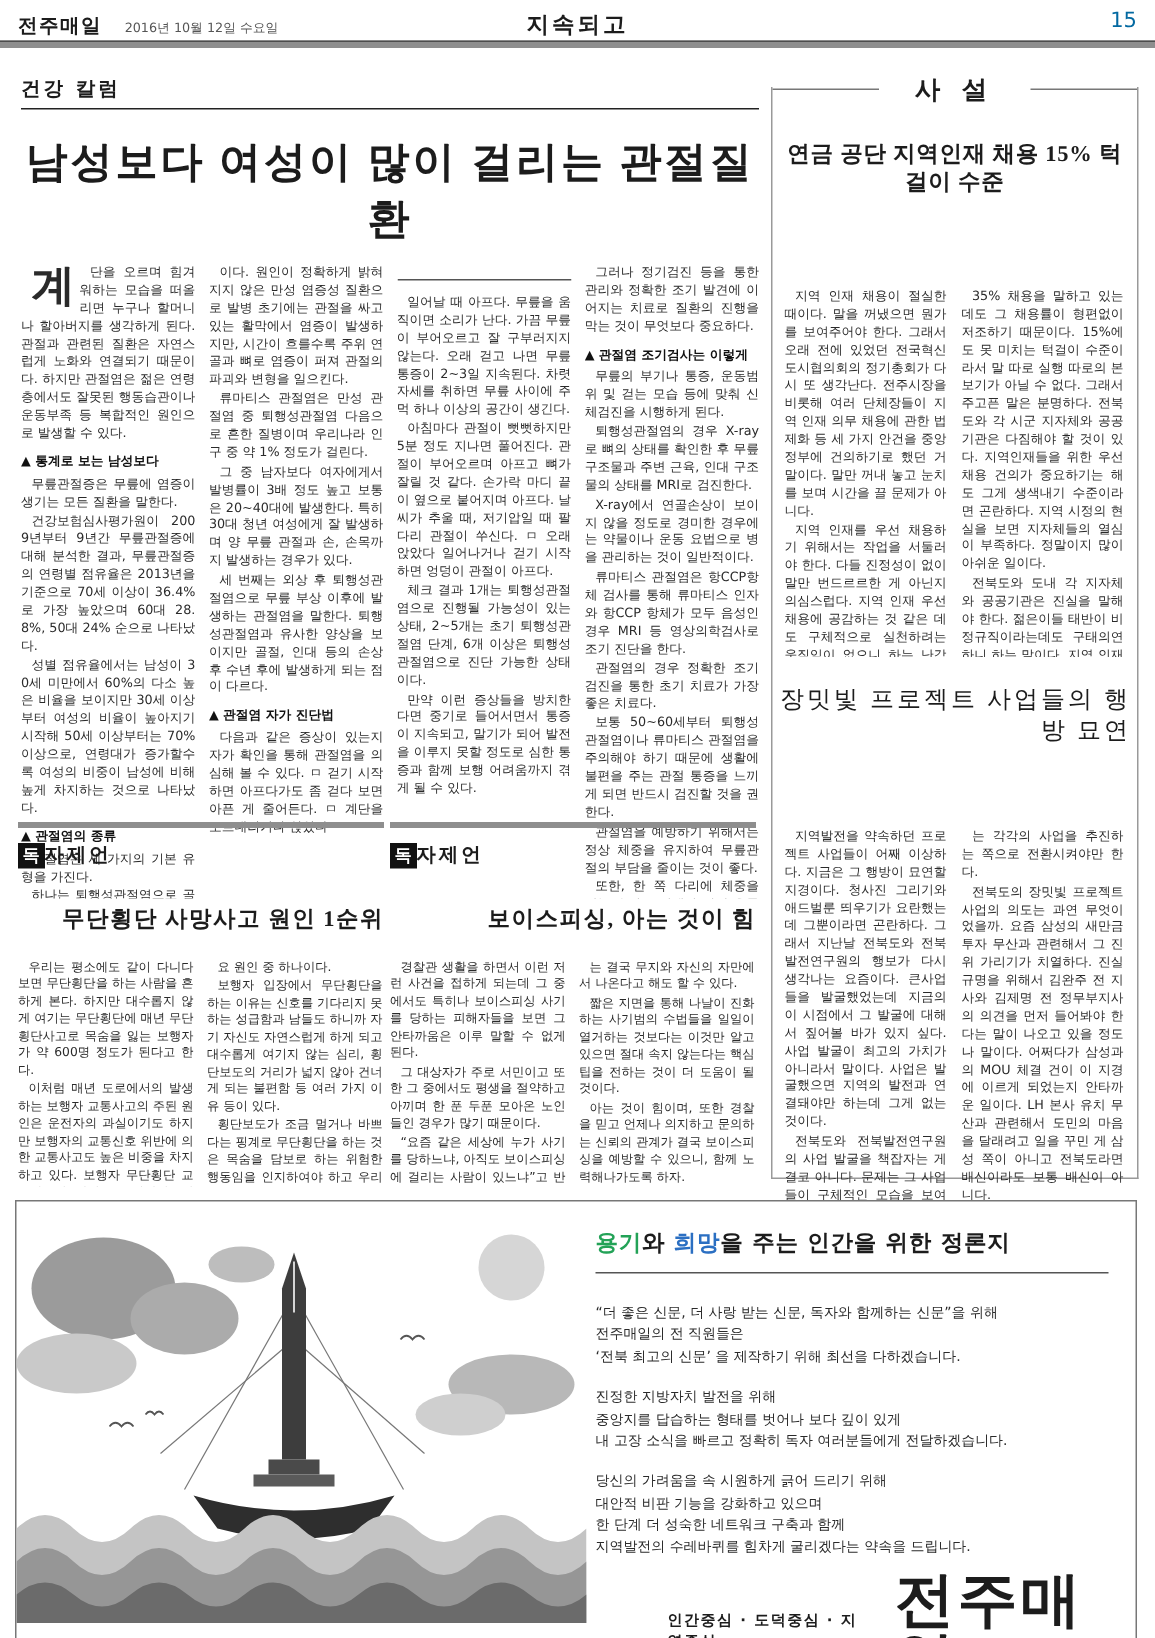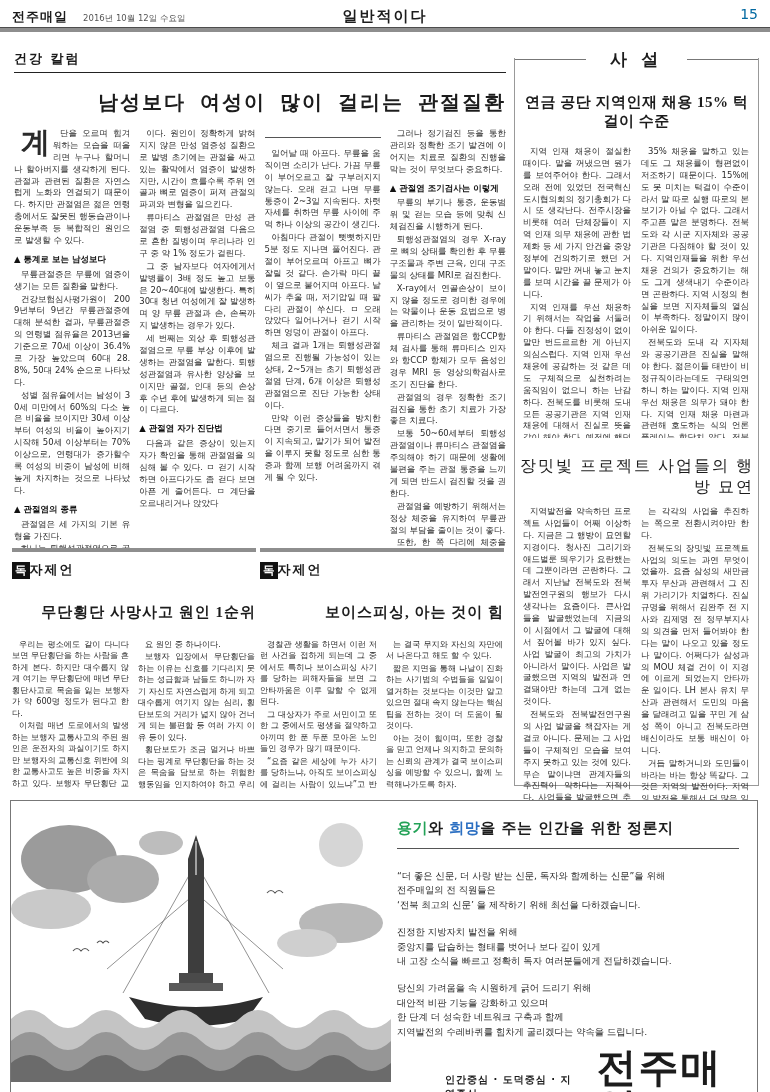--- a/index.html
+++ b/index.html
@@ -16,21 +16,21 @@
   .masthead { font-weight: bold; font-size: 13px; letter-spacing: 1px; display: inline-block; }
   .issue-date { font-size: 8.5px; color: #555; margin-left: 10px; display: inline-block; }
   .section-title { position: absolute; left: 0; right: 0; top: 1px; text-align: center; font-weight: bold; font-size: 15px; letter-spacing: 2px; }
   .page-number { position: absolute; right: 0; top: 0; font-size: 14px; color: #0369a1; }
   .header-rule { position: absolute; left: 0; right: 0; top: 27px; height: 5px; background: #8e8e8e; border-top: 1px solid #4d4d4d; }
 
   
   .health { position: absolute; left: 14px; top: 48px; width: 492px; }
   .kicker-row { border-bottom: 1px solid #222; padding-bottom: 4px; }
   .kicker { font-weight: bold; font-size: 13px; letter-spacing: 2px; }
-  .health-headline { text-align: right; font-family: Liberation Mono, monospace; font-weight: bold; font-size: 20px; letter-spacing: 2px; margin: 16px 0 12px; }
+  .health-headline { text-align: center; font-family: Liberation Serif, serif; font-weight: bold; font-size: 28px; letter-spacing: 2px; margin: 16px 0 12px; }
   .health-cols { display: flex; gap: 9px; height: 422px; overflow: hidden; }
   .ncol { width: 117px; overflow: hidden; }
   .ncol p, .ecol p, .rcol p { font-size: 8.5px; line-height: 1.4; text-align: justify; word-break: break-all; text-indent: 7px; margin-bottom: 1px; color: #2a2a2a; }
   p.subhead { font-weight: bold; text-indent: 0; margin-top: 7px; margin-bottom: 3px; color: #111; }
   .dropcap { float: left; font-family: "Liberation Serif", "DejaVu Serif", serif; font-weight: bold; font-size: 29px; line-height: 0.85; margin: 2px 3px 0 0; }
   .lead-p { font-size: 8.5px; line-height: 1.4; text-align: justify; word-break: break-all; color: #2a2a2a; }
   .photo-row { display: flex; gap: 5px; align-items: flex-start; }
   .portrait { width: 62px; height: 58px; flex: none; }
   .byline { flex: 1; text-align: right; padding-top: 12px; }
   .byline-name { font-weight: bold; font-size: 10.5px; margin-bottom: 2px; }
@@ -40,21 +40,21 @@
   
   .sasul { position: absolute; left: 514px; top: 58px; width: 245px; height: 728px; border: 1px solid #999; border-top: 0; }
   .sasul-title-row { display: flex; align-items: center; gap: 24px; margin-top: -10px; padding: 0 0; }
   .tline { flex: 1; border-top: 1px solid #777; height: 0; }
   .sasul-title { font-family: "Liberation Serif", "DejaVu Serif", serif; font-weight: bold; font-size: 17px; letter-spacing: 5px; }
   .ed-headline1 { text-align: center; font-family: "Liberation Serif", "DejaVu Serif", serif; font-weight: bold; font-size: 15px; letter-spacing: 0.5px; margin: 22px 6px 15px; }
   .ed-headline2 { text-align: right; font-family: "Liberation Serif", "DejaVu Serif", serif; font-weight: normal; font-size: 16px; letter-spacing: 2px; margin: 18px 4px 8px; }
   .ed-cols { display: flex; gap: 10px; padding: 0 8px; overflow: hidden; }
   .ed-cols.first { height: 292px; }
   .ed-cols.second { height: 312px; }
-  .ecol { width: 108px; overflow: hidden; }
+  .ecol { width: 108px; overflow: hidden; margin-top: 47px; }
 
   
   .reader { position: absolute; top: 548px; width: 244px; border-top: 4px solid #8e8e8e; }
   .reader.left { left: 12px; }
   .reader.right { left: 260px; }
   .reader-kicker { margin-top: 7px; }
   .kbadge { display: inline-block; background: #111; color: #fff; font-weight: bold; font-size: 11.5px; padding: 1px 3px; }
   .krest { font-weight: bold; font-size: 13px; letter-spacing: 2px; }
   .reader-headline { text-align: right; font-family: "Liberation Serif", "DejaVu Serif", serif; font-weight: bold; font-size: 15px; letter-spacing: 1px; margin: 24px 0 17px; }
   .reader-cols { display: flex; gap: 9px; height: 152px; overflow: hidden; }
@@ -72,21 +72,21 @@
   .promo-footer { position: absolute; right: 18px; bottom: 16px; left: 386px; display: flex; align-items: center; justify-content: flex-end; gap: 16px; margin-left: 48px; }
   .promo-slogan { font-weight: bold; font-size: 10px; letter-spacing: 1px; }
   .promo-logo { font-weight: 900; font-size: 40px; letter-spacing: 2px; line-height: 1; }
 </style>
 </head>
 <body>
 
 <div class="page-header">
   <span class="masthead">전주매일</span>
   <span class="issue-date">2016년 10월 12일 수요일</span>
-  <div class="section-title">일반적이다</div>
+  <div class="section-title">지속되고</div>
   <span class="page-number">15</span>
 </div>
 <div class="header-rule"></div>
 
 <div class="health">
   <div class="kicker-row">
     <span class="kicker">건강 칼럼</span>
   </div>
   <div class="health-headline">남성보다 여성이 많이 걸리는 관절질환</div>
   <div class="health-cols">

